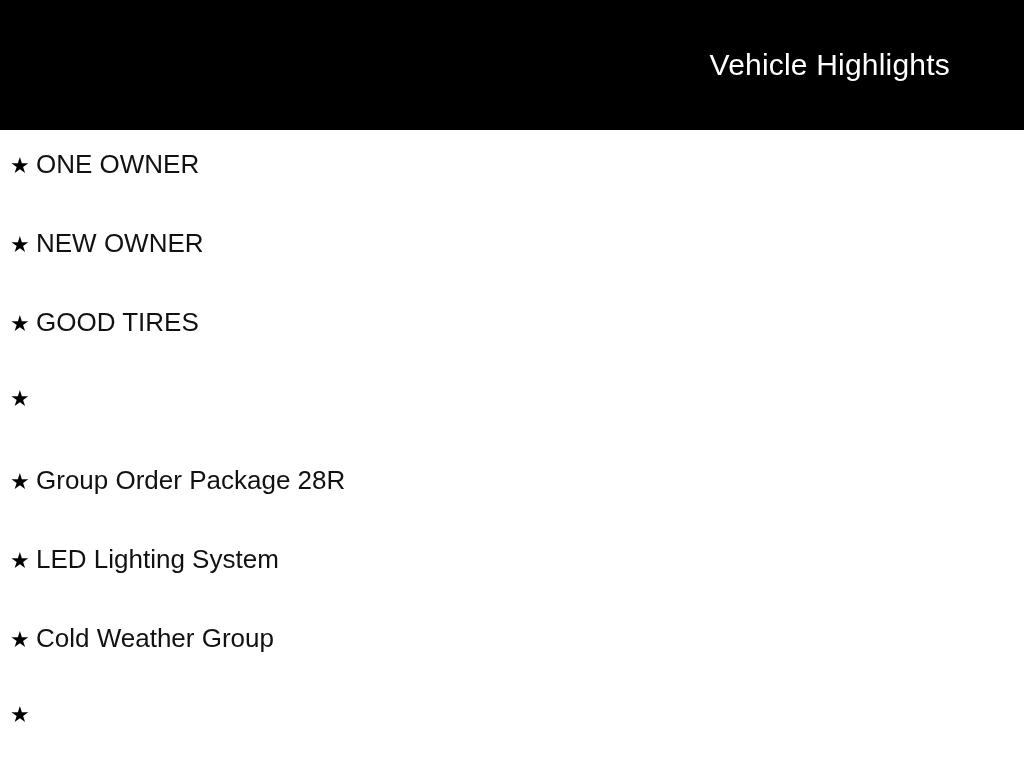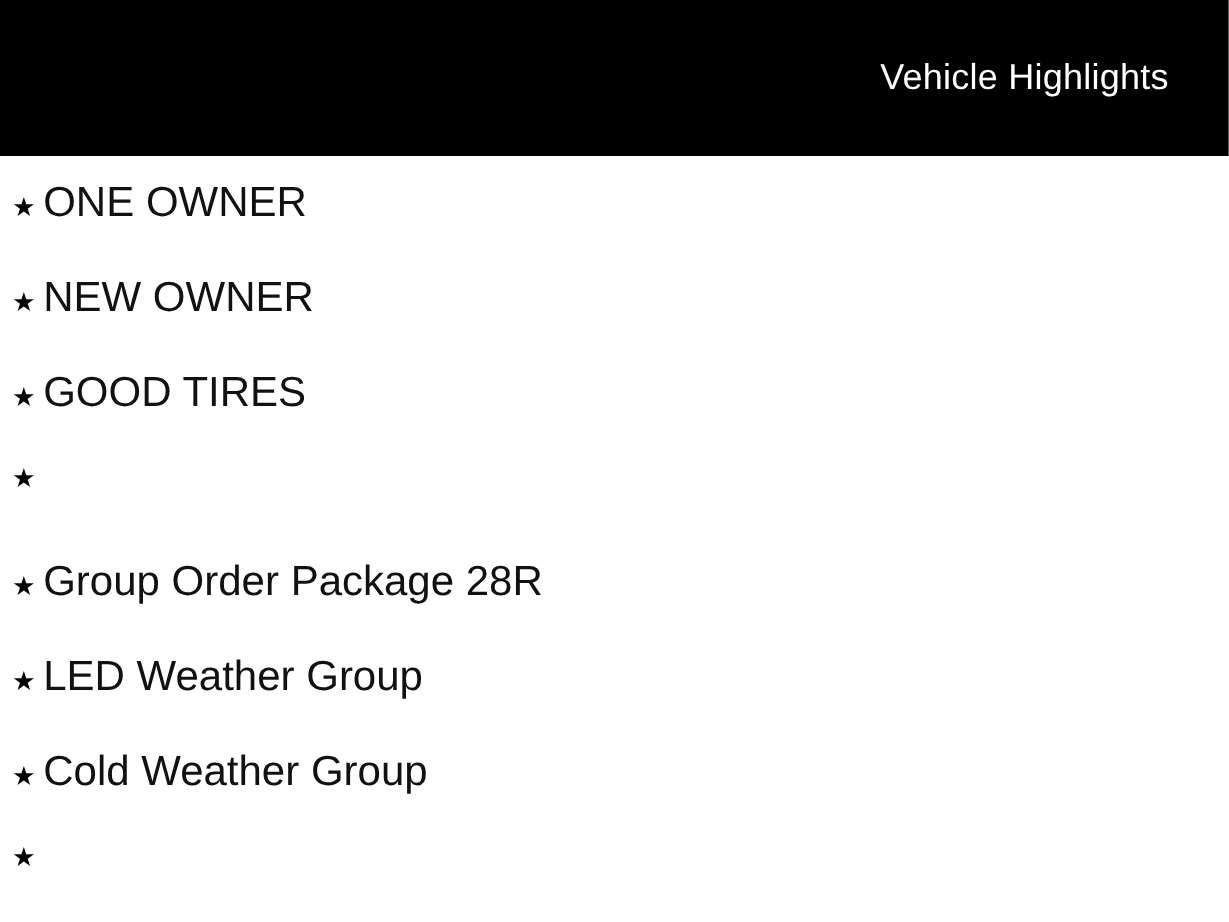--- a/index.html
+++ b/index.html
@@ -20,21 +20,21 @@
     background: #ffffff;
   }
   .header-bar {
     width: 100%;
     height: 130px;
     background: #000000;
     display: flex;
     align-items: center;
     justify-content: flex-end;
     box-sizing: border-box;
-    padding-right: 50px;
+    padding-right: 74px;
   }
   .header-title {
     color: #ffffff;
     font-size: 30px;
     font-weight: 400;
     letter-spacing: 0.2px;
     line-height: 1;
   }
   .highlights-list {
     list-style: none;
@@ -51,21 +51,21 @@
   }
   .star-icon {
     display: inline-block;
     width: 26px;
     font-size: 22px;
     line-height: 1;
     color: #000000;
     flex: 0 0 auto;
   }
   .item-label {
-    font-size: 35px;
+    font-size: 26px;
     color: #111111;
     line-height: 1;
     white-space: nowrap;
   }
 </style>
 </head>
 <body>
 
 <div class="page">
 
@@ -88,21 +88,21 @@
     </li>
     <li class="highlight-item">
       <span class="star-icon">★</span>
     </li>
     <li class="highlight-item">
       <span class="star-icon">★</span>
       <span class="item-label">Group Order Package 28R</span>
     </li>
     <li class="highlight-item">
       <span class="star-icon">★</span>
-      <span class="item-label">LED Weather Group</span>
+      <span class="item-label">LED Lighting System</span>
     </li>
     <li class="highlight-item">
       <span class="star-icon">★</span>
       <span class="item-label">Cold Weather Group</span>
     </li>
     <li class="highlight-item">
       <span class="star-icon">★</span>
     </li>
   </ul>
 

